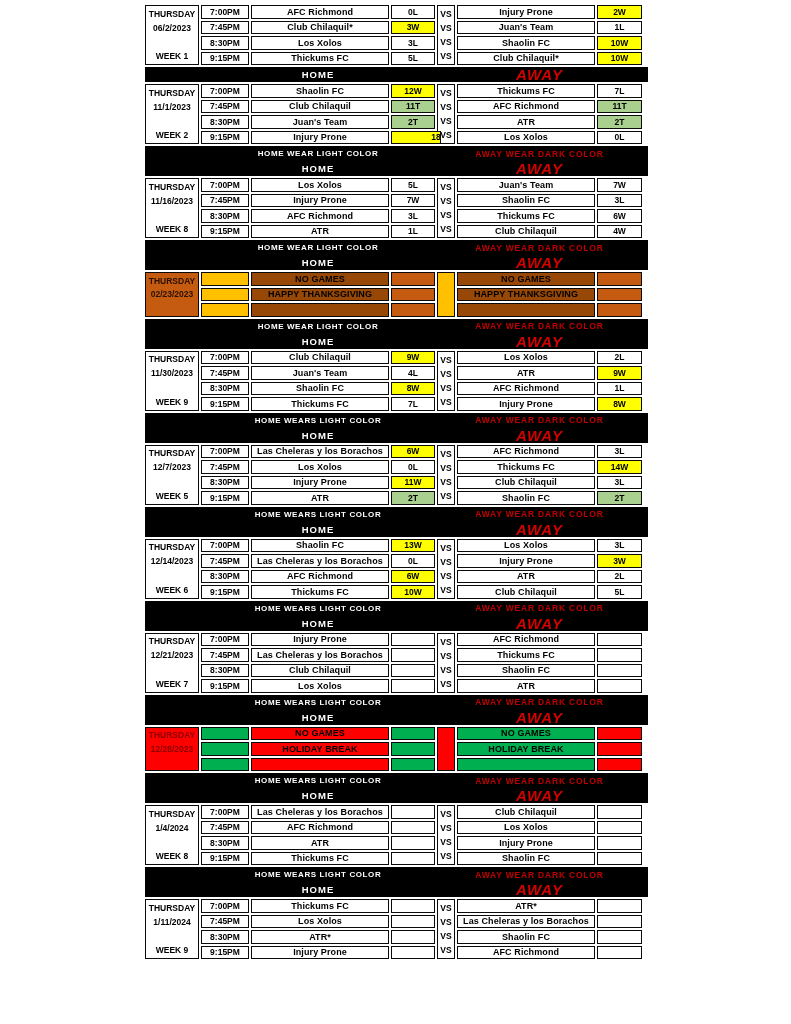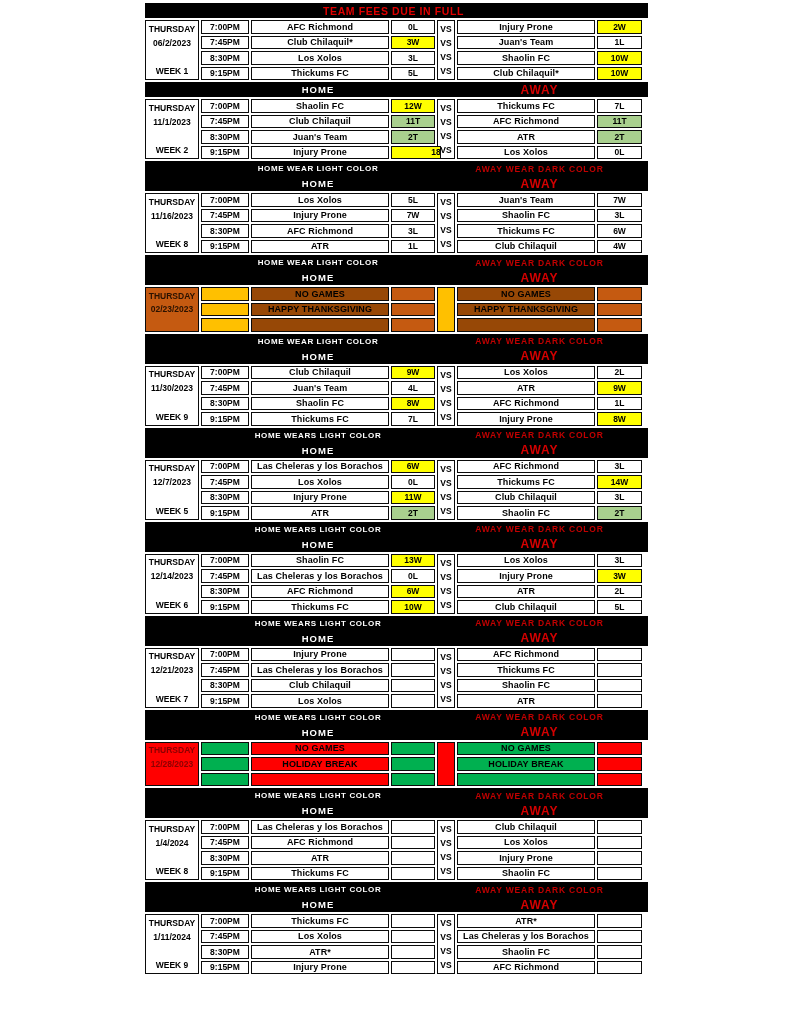--- a/index.html
+++ b/index.html
@@ -35,33 +35,30 @@
   .win{background:var(--win,#FFFF00);}
   .tie{background:var(--tie,#A9D08E);}
 
   
   .band{background:#000;display:grid;
     grid-template-columns:54px 48px 138px 44px 18px 138px 45px;column-gap:2px;}
   .band-row-left{grid-column:2/5;display:flex;align-items:center;justify-content:center;height:15px;}
   .band-row-right{grid-column:5/8;display:flex;align-items:center;justify-content:center;height:15px;}
   .band-full{grid-column:1/8;display:flex;align-items:center;justify-content:center;height:15px;}
   .txt-home{color:#fff;font-weight:bold;font-size:9.5px;letter-spacing:1px;}
-  .txt-away{color:#d40000;font-weight:bold;font-size:12px;letter-spacing:1px;}
+  .txt-away{color:#d40000;font-weight:bold;font-size:15px;letter-spacing:1px;font-style:italic;}
   .txt-wear-home{color:#fff;font-weight:bold;font-size:8px;letter-spacing:.6px;}
   .txt-wear-away{color:#c00000;font-weight:bold;font-size:8.5px;letter-spacing:.8px;}
   .txt-fees{color:#e00000;font-weight:bold;font-size:10.5px;letter-spacing:.6px;}
 </style>
 </head>
 <body>
 
 <div class="page">
   <div id="schedule">
-      <div class="band">
-        <div class="band-full txt-fees">TEAM FEES DUE IN FULL</div>
-      </div>
       <div class="week-grid">
         <div class="cell span-col datecell" style="grid-area: 1 / 1 / span 4;">
           <div class="line">THURSDAY</div>
           <div class="line">06/2/2023</div>
           <div class="line"></div>
           <div class="line">WEEK 1</div>
         </div>
         <div class="cell span-col vscell" style="grid-area: 1 / 5 / span 4;">
           <div class="line">VS</div>
           <div class="line">VS</div>

